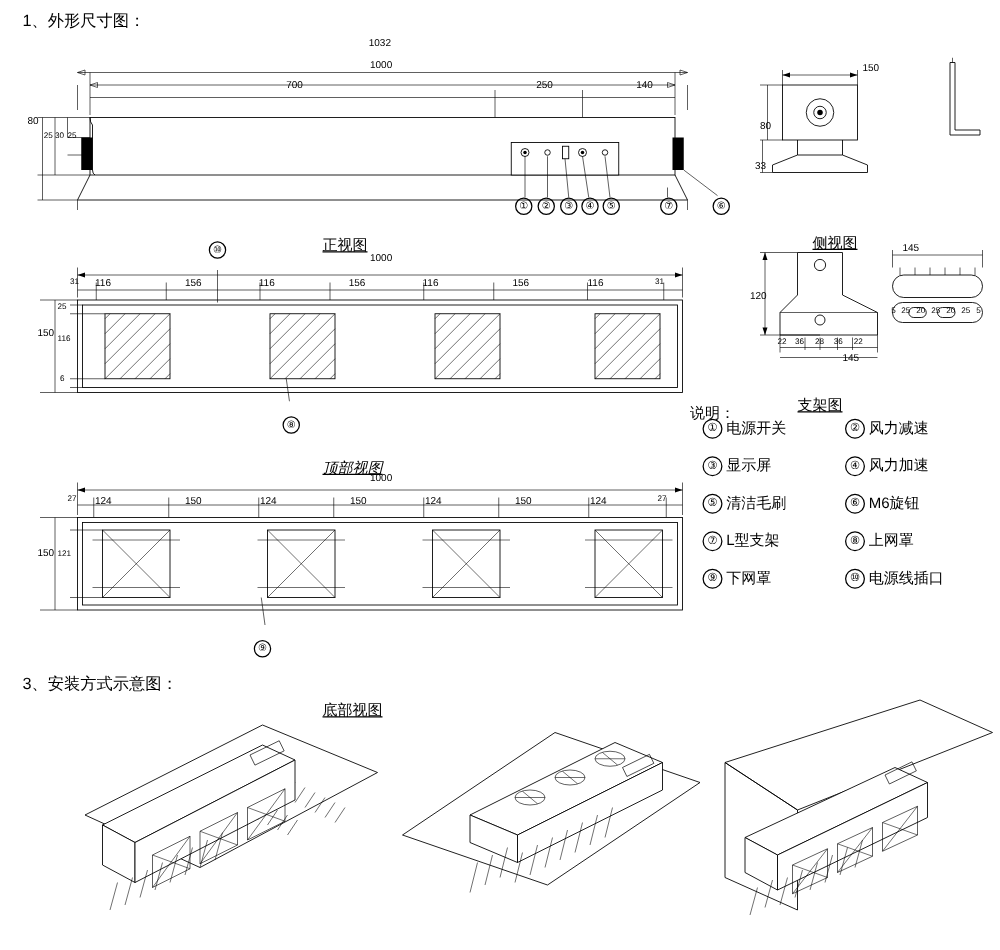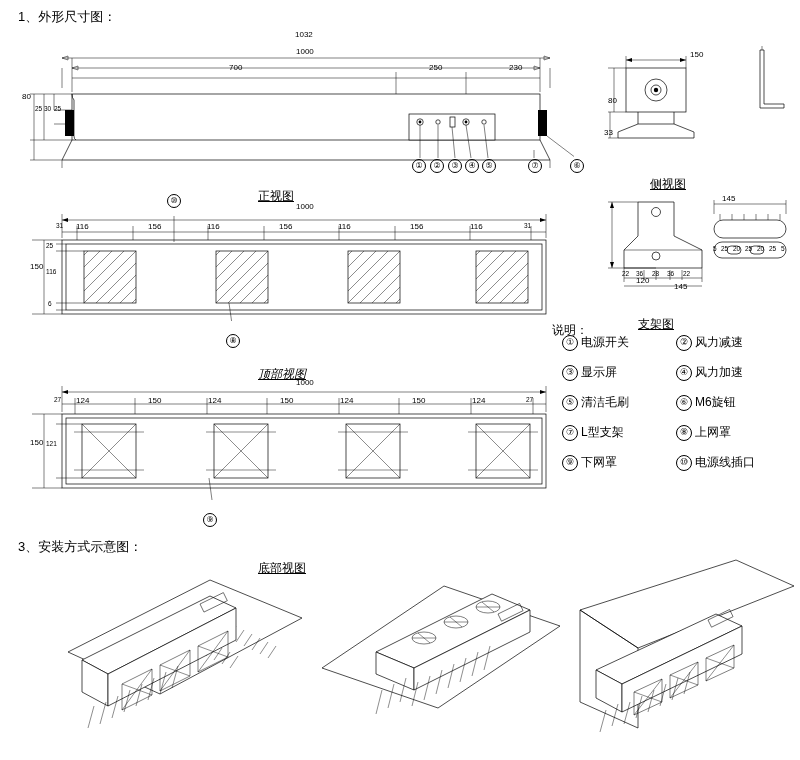--- a/index.html
+++ b/index.html
@@ -89,21 +89,21 @@
     <line class="ln vthin" x1="16" y1="128" x2="48" y2="128"></line>
     <line class="ln vthin" x1="40" y1="62" x2="40" y2="78"></line>
     <line class="ln vthin" x1="40" y1="78" x2="58" y2="78"></line>
     <line class="ln vthin" x1="40" y1="92" x2="58" y2="92"></line>
   </svg>
 </div>
 <div class="abs dim" style="left:295px;top:30px;">1032</div>
 <div class="abs dim" style="left:296px;top:47px;">1000</div>
 <div class="abs dim" style="left:229px;top:63px;">700</div>
 <div class="abs dim" style="left:429px;top:63px;">250</div>
-<div class="abs dim" style="left:509px;top:63px;">230</div>
+<div class="abs dim" style="left:509px;top:63px;">140</div>
 <div class="abs dim" style="left:22px;top:92px;">80</div>
 <div class="abs dim-s" style="left:35px;top:105px;">25</div>
 <div class="abs dim-s" style="left:44px;top:105px;">30</div>
 <div class="abs dim-s" style="left:54px;top:105px;">25</div>
 
 <div class="abs" style="left:412px;top:154px;"><span class="circnum sm">①</span></div>
 <div class="abs" style="left:430px;top:154px;"><span class="circnum sm">②</span></div>
 <div class="abs" style="left:448px;top:154px;"><span class="circnum sm">③</span></div>
 <div class="abs" style="left:465px;top:154px;"><span class="circnum sm">④</span></div>
 <div class="abs" style="left:482px;top:154px;"><span class="circnum sm">⑤</span></div>
@@ -136,21 +136,21 @@
     <line class="ln vthin" x1="0" y1="66" x2="18" y2="66"></line>
     <line class="ln vthin" x1="0" y1="92" x2="10" y2="92"></line>
 
     <path class="ln thin" d="M152 4 L152 62 L176 62 L176 58 L156 58 L156 4 Z"></path>
     <line class="ln vthin" x1="154" y1="0" x2="154" y2="4"></line>
   </svg>
 </div>
 <div class="abs dim" style="left:690px;top:50px;">150</div>
 <div class="abs dim" style="left:608px;top:96px;">80</div>
 <div class="abs dim" style="left:604px;top:128px;">33</div>
-<div class="abs cap" style="left:650px;top:148px;width:80px;"><u>侧视图</u></div>
+<div class="abs cap" style="left:650px;top:158px;width:80px;"><u>侧视图</u></div>
 
 <div class="abs" style="left:598px;top:190px;width:200px;height:110px;">
   <svg width="200" height="110" viewBox="0 0 200 110">
 
     <line class="ln vthin" x1="14" y1="12" x2="14" y2="78"></line>
     <path d="M14 12 l-2 6 h4 z" fill="#000"></path>
     <path d="M14 78 l-2 -6 h4 z" fill="#000"></path>
     <line class="ln vthin" x1="10" y1="12" x2="40" y2="12"></line>
     <line class="ln vthin" x1="10" y1="78" x2="58" y2="78"></line>
 
@@ -176,21 +176,21 @@
     <line class="ln vthin" x1="134" y1="24" x2="134" y2="30"></line>
     <line class="ln vthin" x1="146" y1="24" x2="146" y2="30"></line>
     <line class="ln vthin" x1="158" y1="24" x2="158" y2="30"></line>
     <line class="ln vthin" x1="170" y1="24" x2="170" y2="30"></line>
     <line class="ln vthin" x1="182" y1="24" x2="182" y2="30"></line>
     <rect class="ln thin fillw" x="116" y="52" width="72" height="16" rx="8"></rect>
     <rect class="ln thin fillw" x="129" y="56" width="14" height="8" rx="4"></rect>
     <rect class="ln thin fillw" x="152" y="56" width="14" height="8" rx="4"></rect>
   </svg>
 </div>
-<div class="abs dim" style="left:636px;top:232px;margin-top:44px;">120</div>
+<div class="abs dim" style="left:600px;top:232px;">120</div>
 <div class="abs dim" style="left:722px;top:194px;">145</div>
 <div class="abs dim" style="left:674px;top:282px;">145</div>
 <div class="abs dim-s" style="left:713px;top:245px;">5</div>
 <div class="abs dim-s" style="left:721px;top:245px;">25</div>
 <div class="abs dim-s" style="left:733px;top:245px;">20</div>
 <div class="abs dim-s" style="left:745px;top:245px;">25</div>
 <div class="abs dim-s" style="left:757px;top:245px;">20</div>
 <div class="abs dim-s" style="left:769px;top:245px;">25</div>
 <div class="abs dim-s" style="left:781px;top:245px;">5</div>
 <div class="abs dim-s" style="left:622px;top:270px;">22</div>

